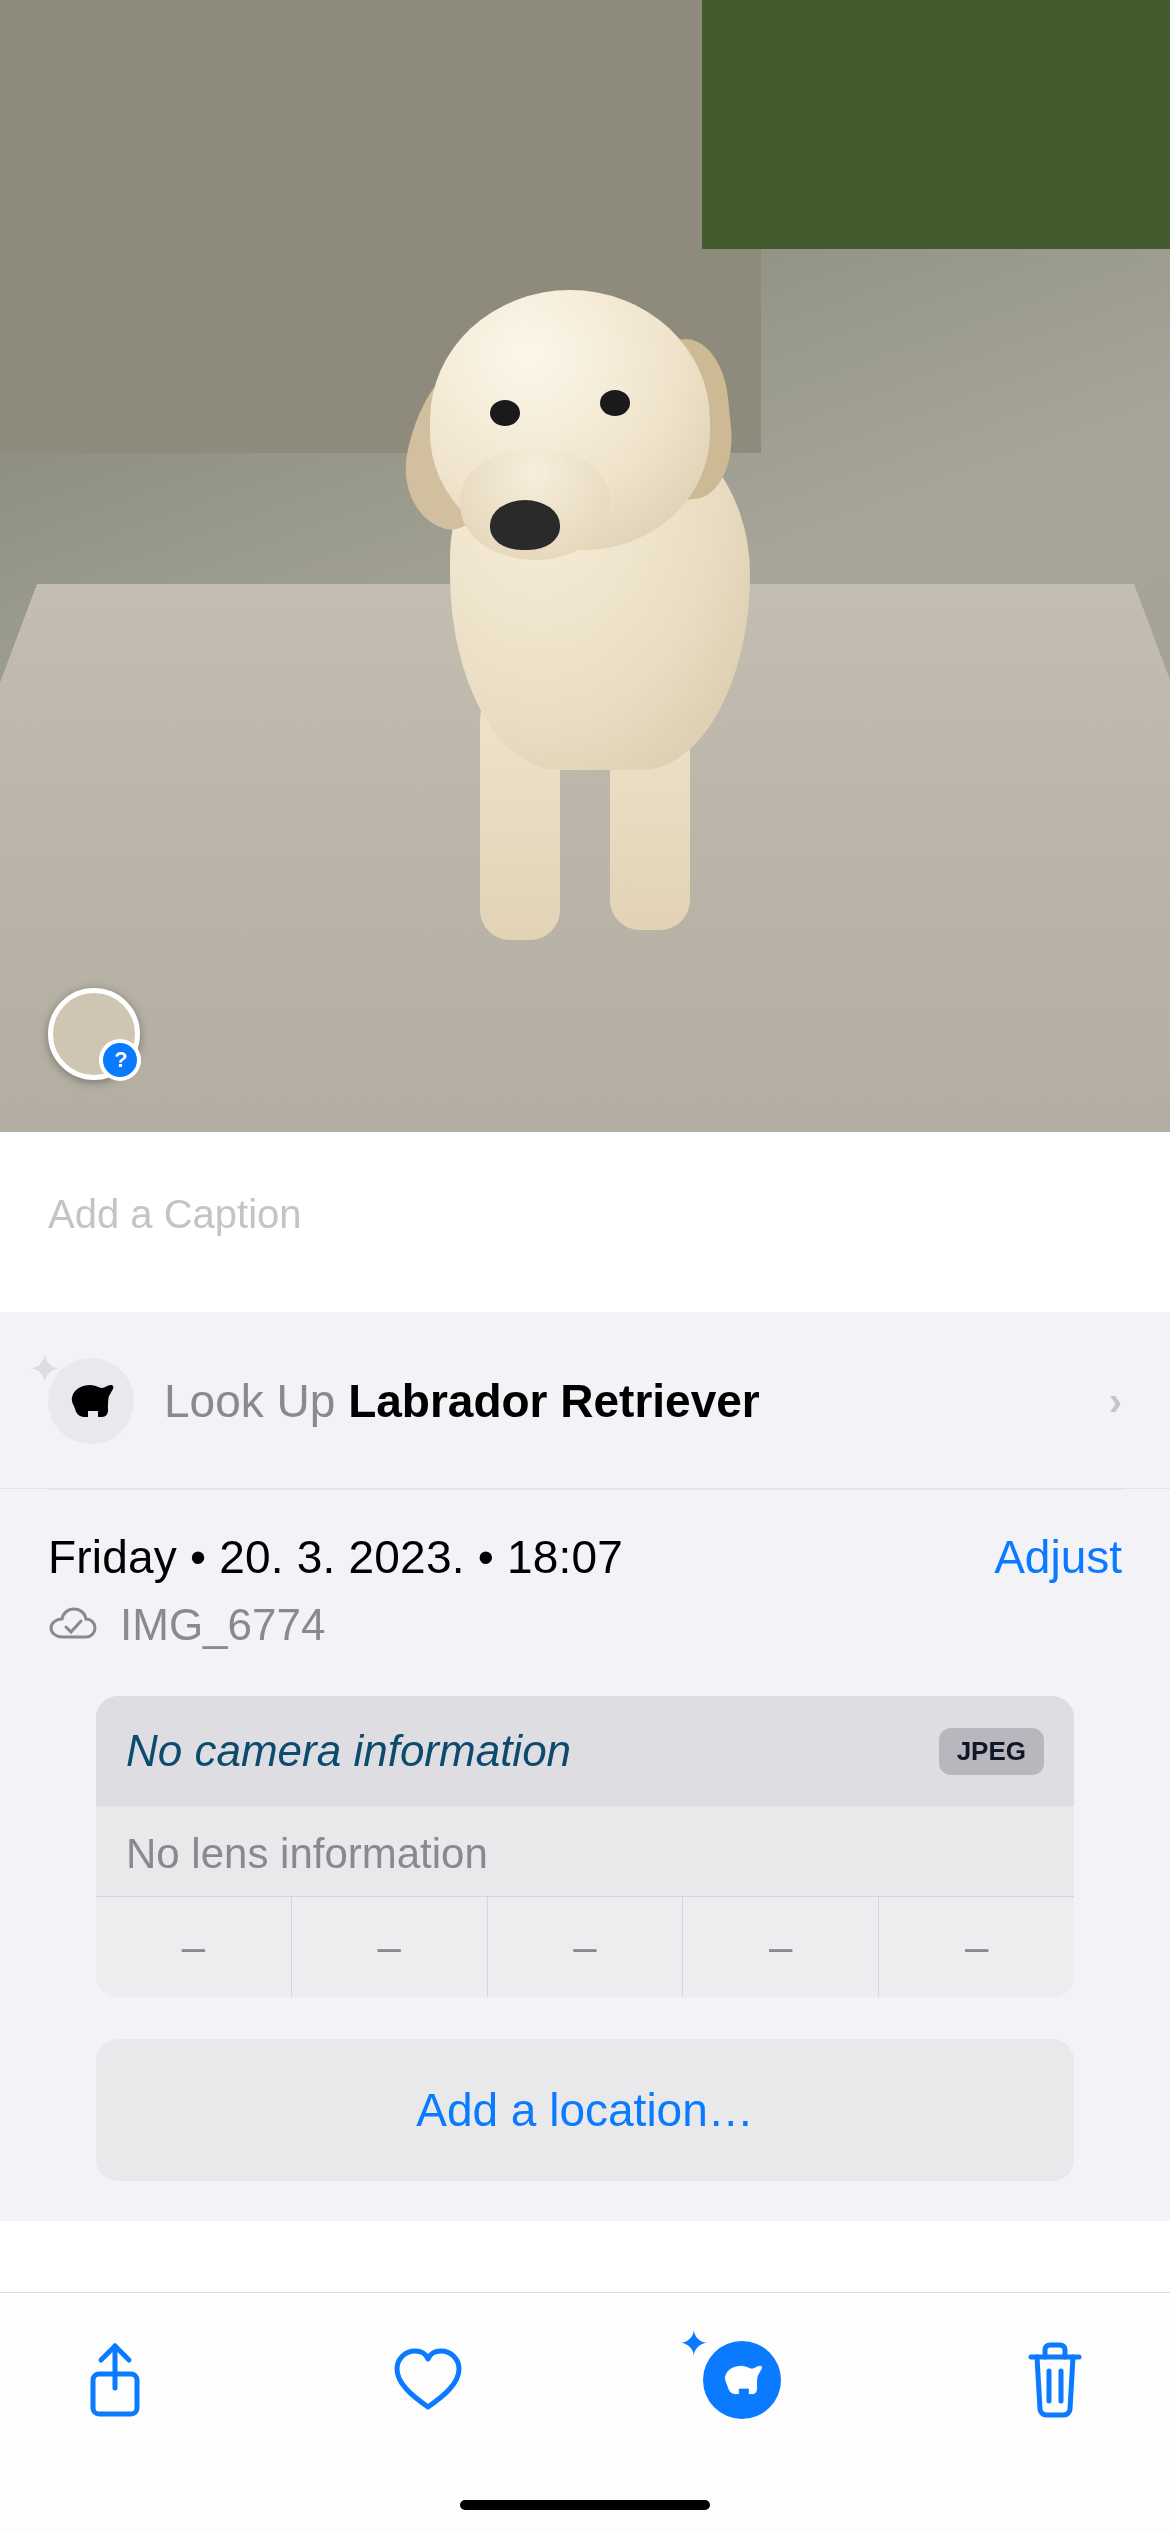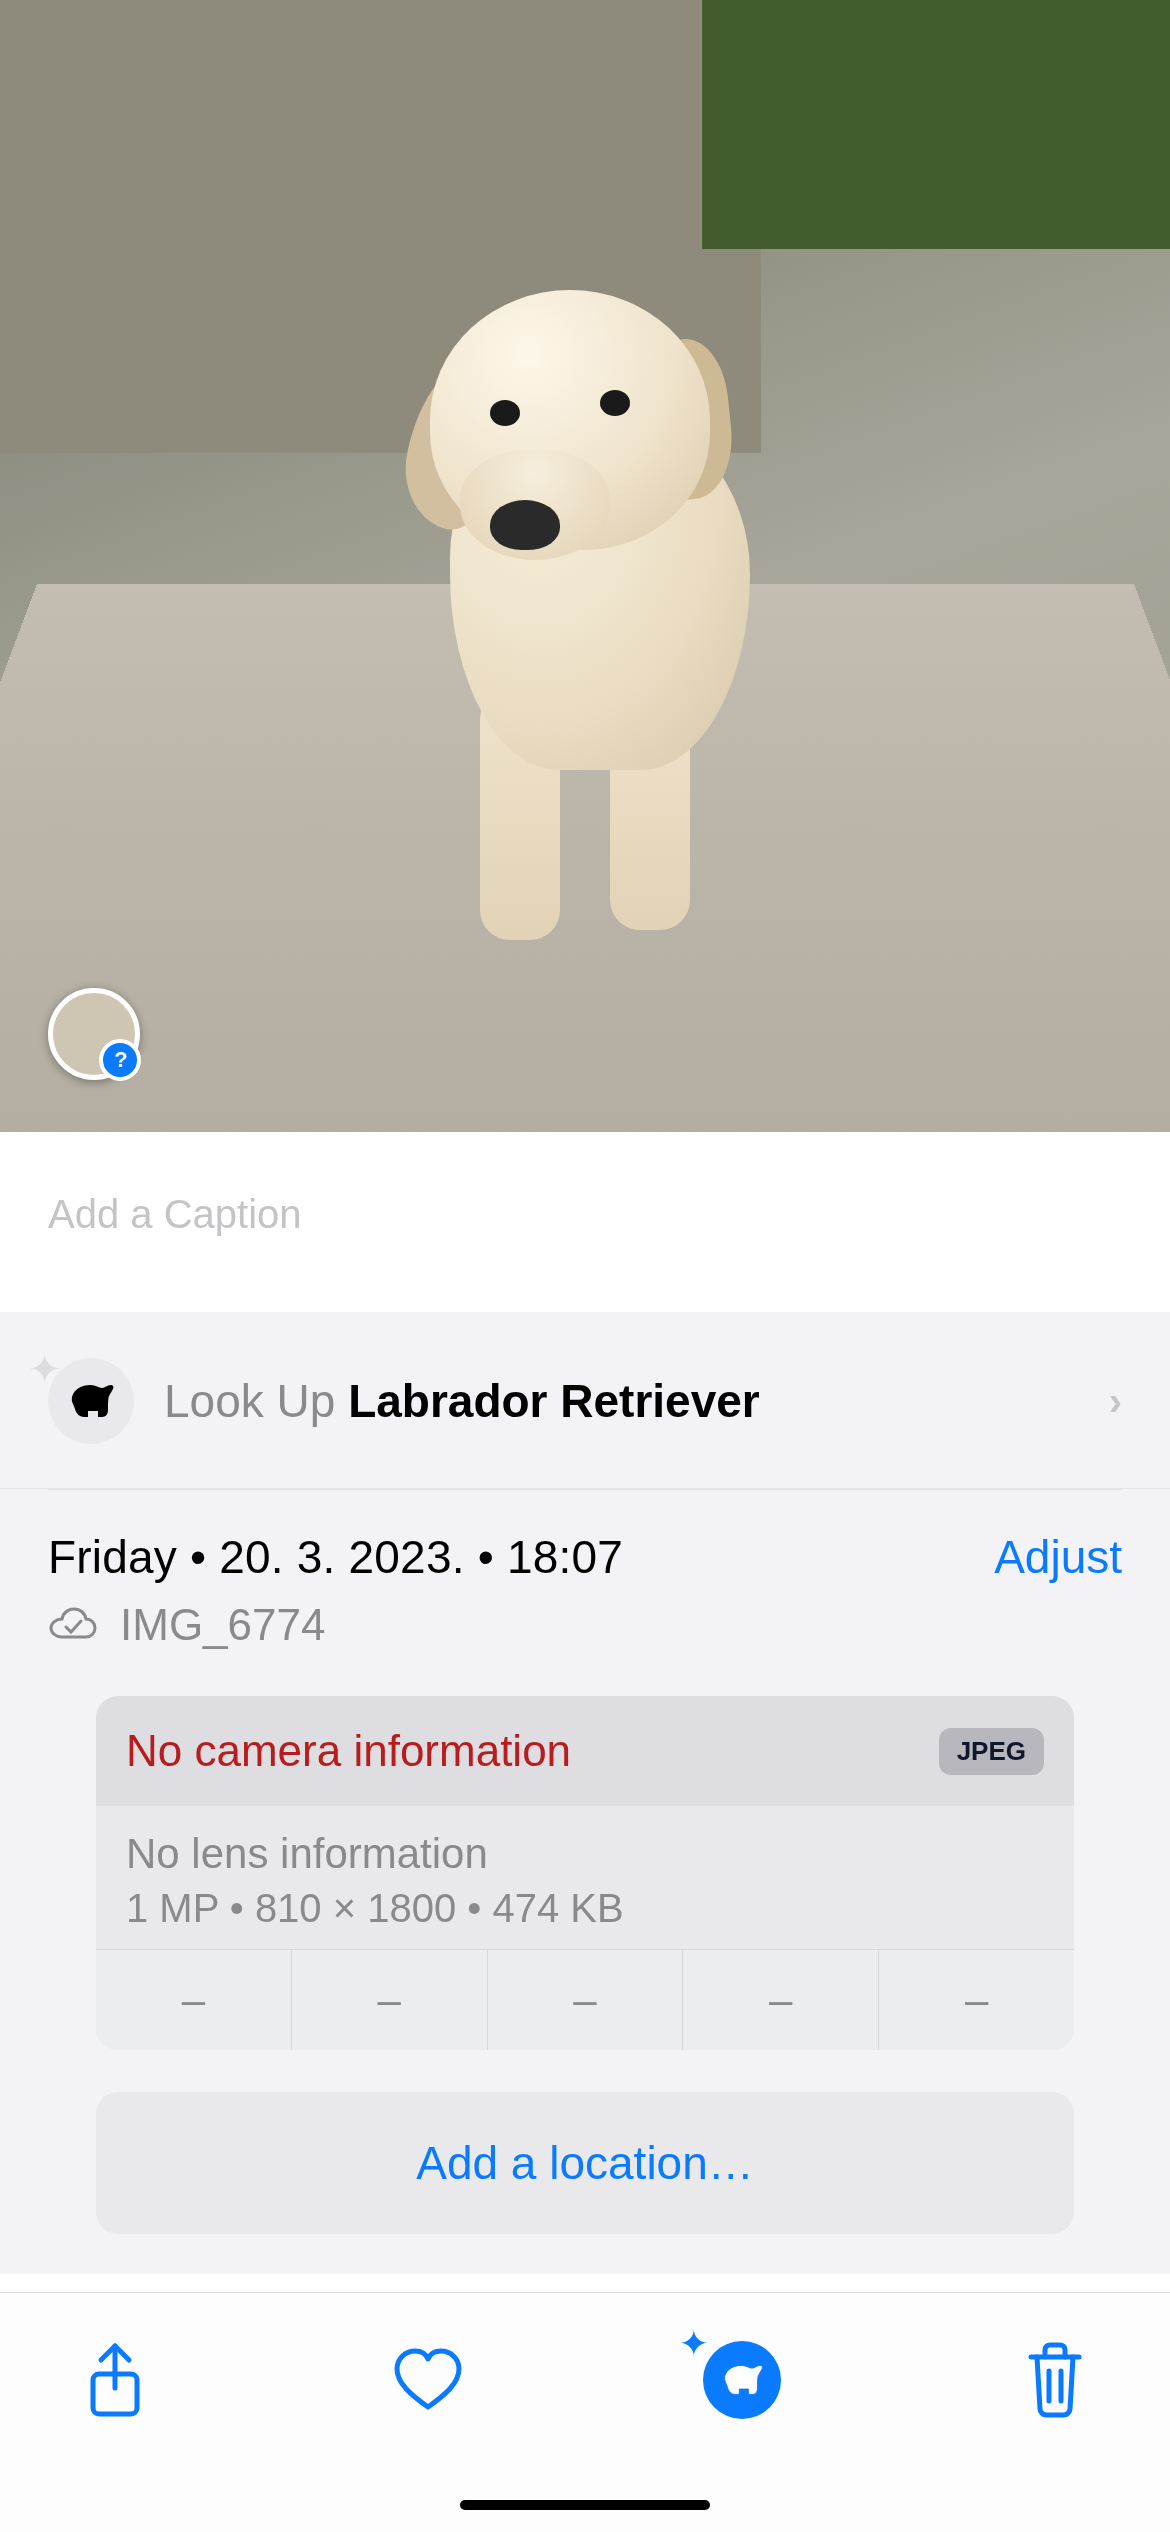--- a/index.html
+++ b/index.html
@@ -106,21 +106,21 @@
     .cloud-ico { width:50px; height:36px; }
 
     .card {
       margin: 46px 48px 0; border-radius:22px; overflow:hidden;
       background:#e9e9ec;
     }
     .card-top {
       display:flex; align-items:center; justify-content:space-between;
       padding: 30px 30px; background:#dedee2;
     }
-    .card-top .t { font-size:44px; color:#b91c1c; }
+    .card-top .t { font-size:44px; color:#0c4a6e;font-style:italic; }
     .badge {
       background:#b7b7bd; color:#0f172a; font-size:26px; font-weight:600;
       padding:8px 18px; border-radius:12px;
     }
     .card-mid { padding: 24px 30px 18px; }
     .card-mid .l1 { font-size:42px; color:#8a8a8e; }
     .card-mid .l2 { font-size:40px; color:#8a8a8e; margin-top:8px;}
     .exif-row {
       display:flex; border-top:1px solid #d6d6da; background:#ecedef;
     }
@@ -216,23 +216,20 @@
       <span class="fname">IMG_6774</span>
     </div>
 
     <div class="card">
       <div class="card-top">
         <span class="t">No camera information</span>
         <span class="badge">JPEG</span>
       </div>
       <div class="card-mid">
         <div class="l1">No lens information</div>
-        <div class="l2">
-          <span>1 MP</span><span> • </span><span>810 × 1800</span><span> • </span><span>474 KB</span>
-        </div>
       </div>
       <div class="exif-row">
         <div class="exif-cell">–</div>
         <div class="exif-cell">–</div>
         <div class="exif-cell">–</div>
         <div class="exif-cell">–</div>
         <div class="exif-cell">–</div>
       </div>
     </div>
 

